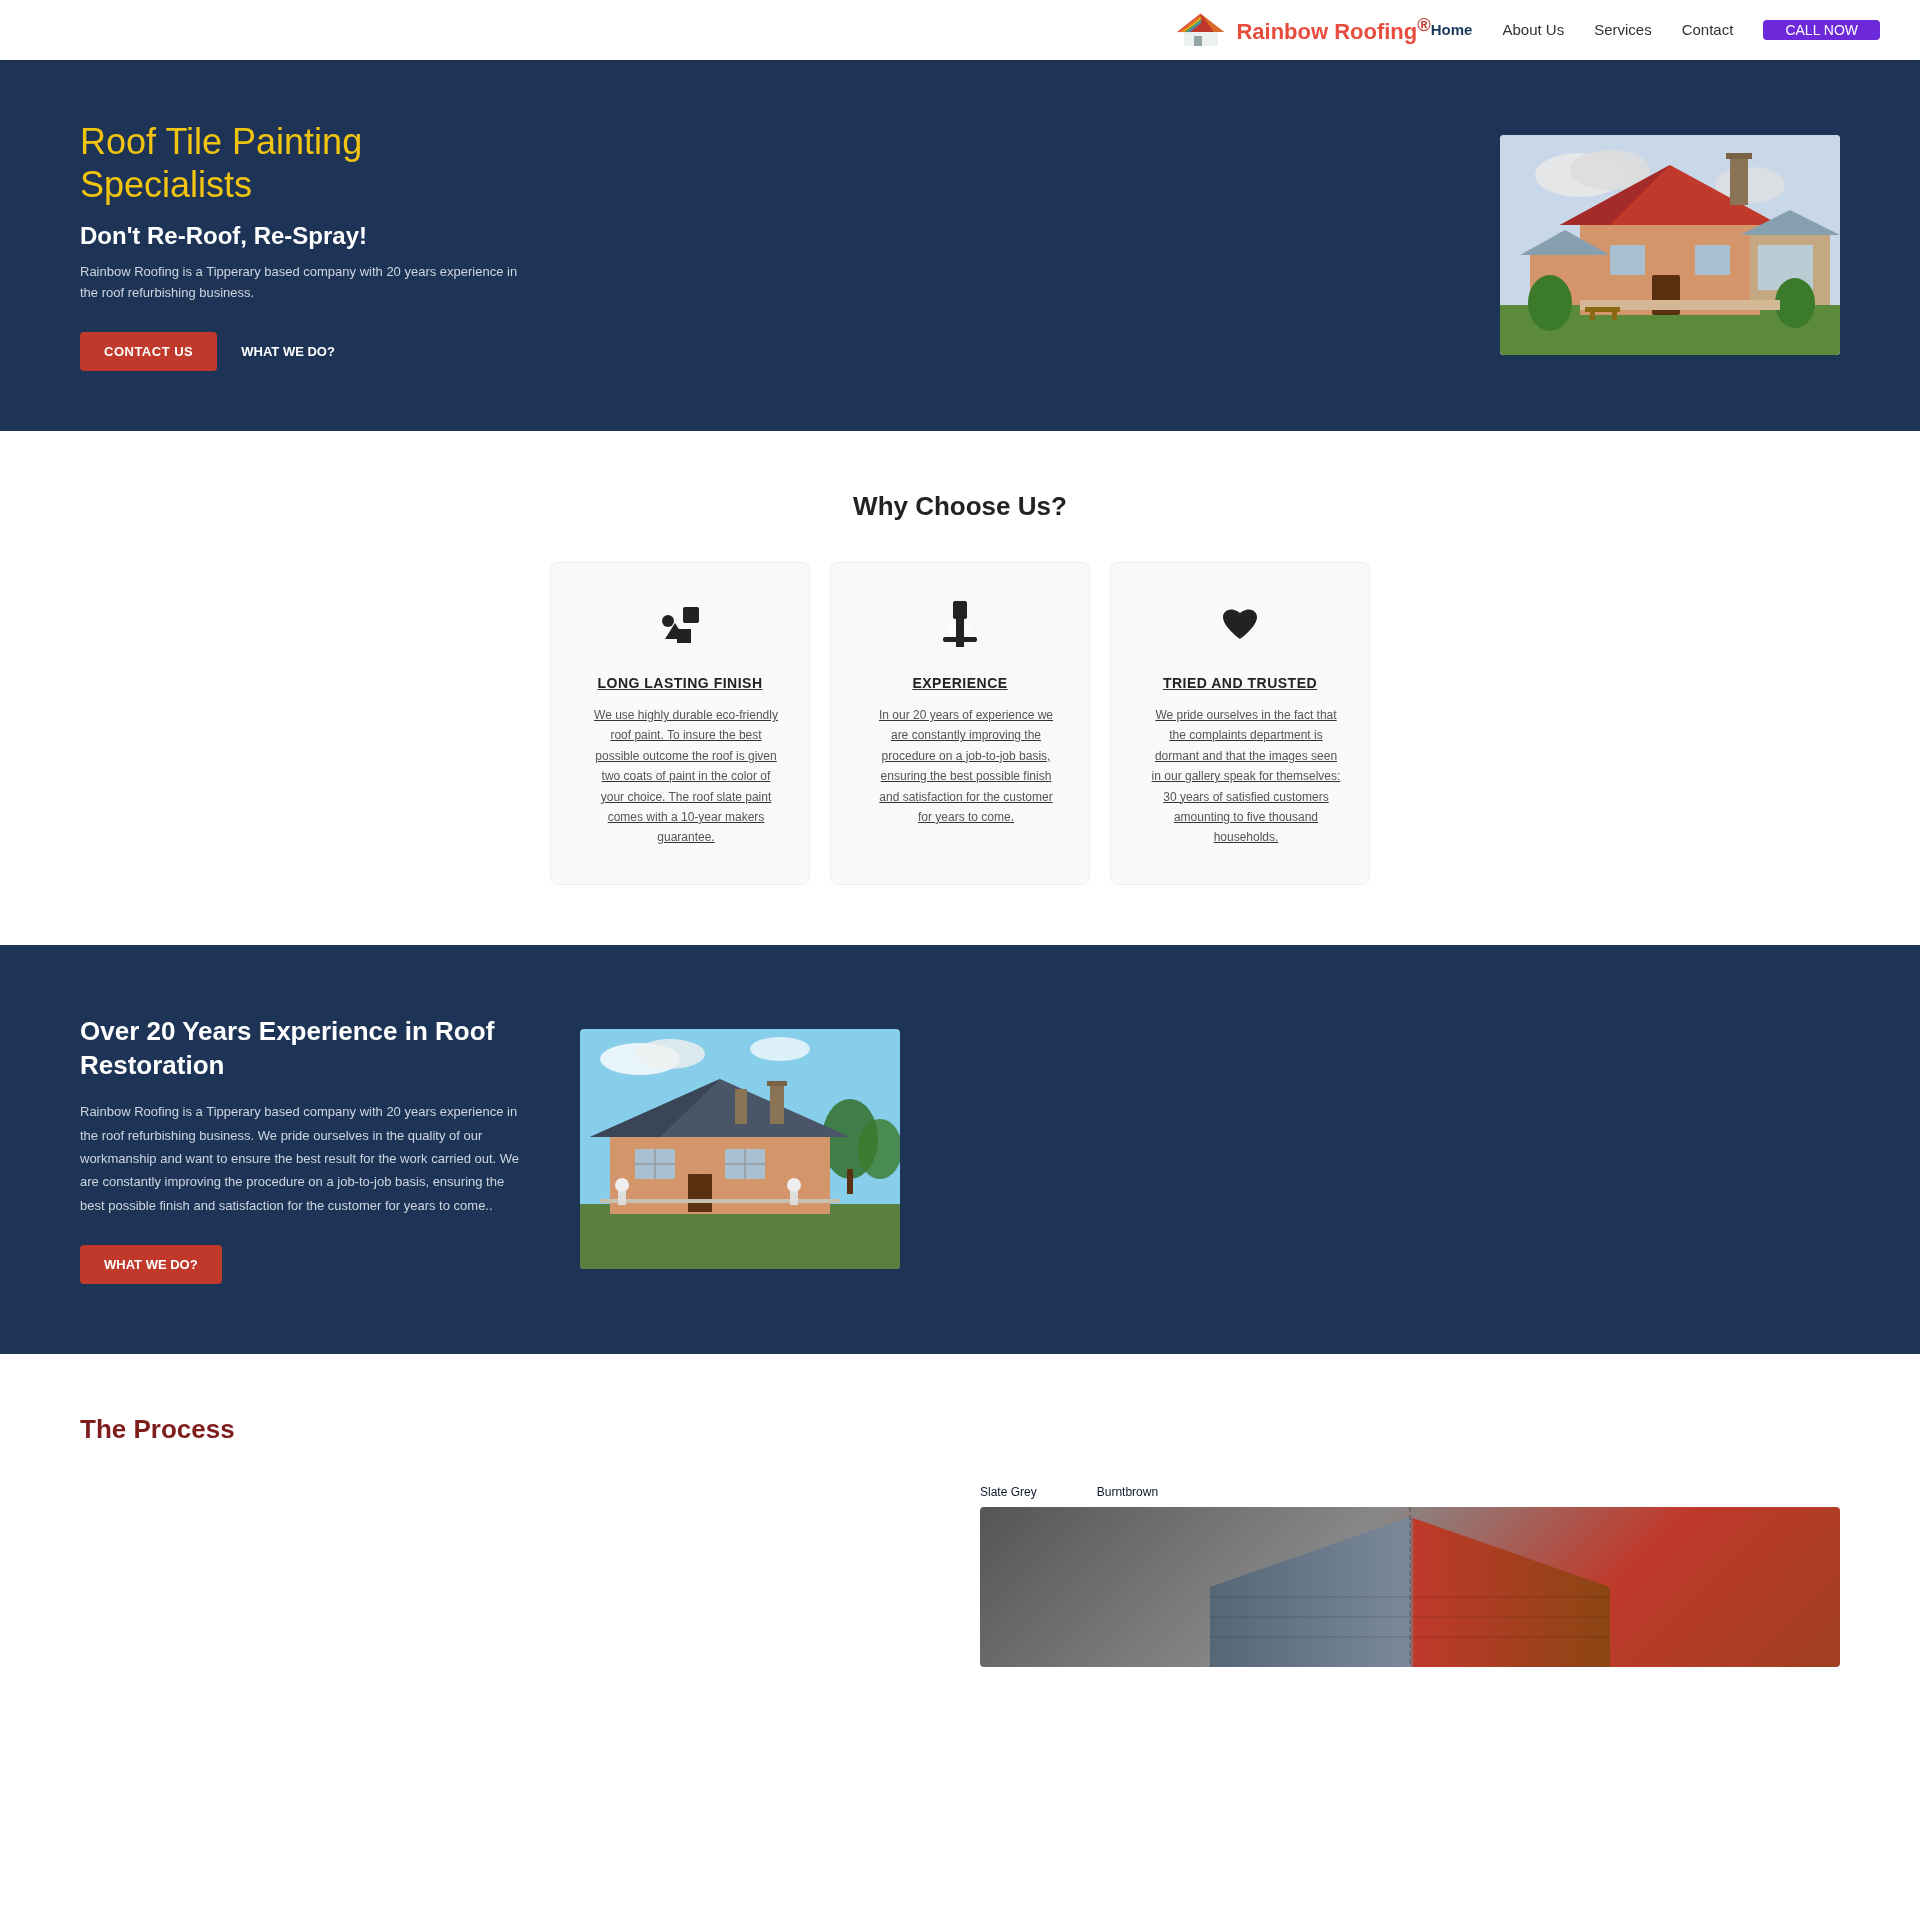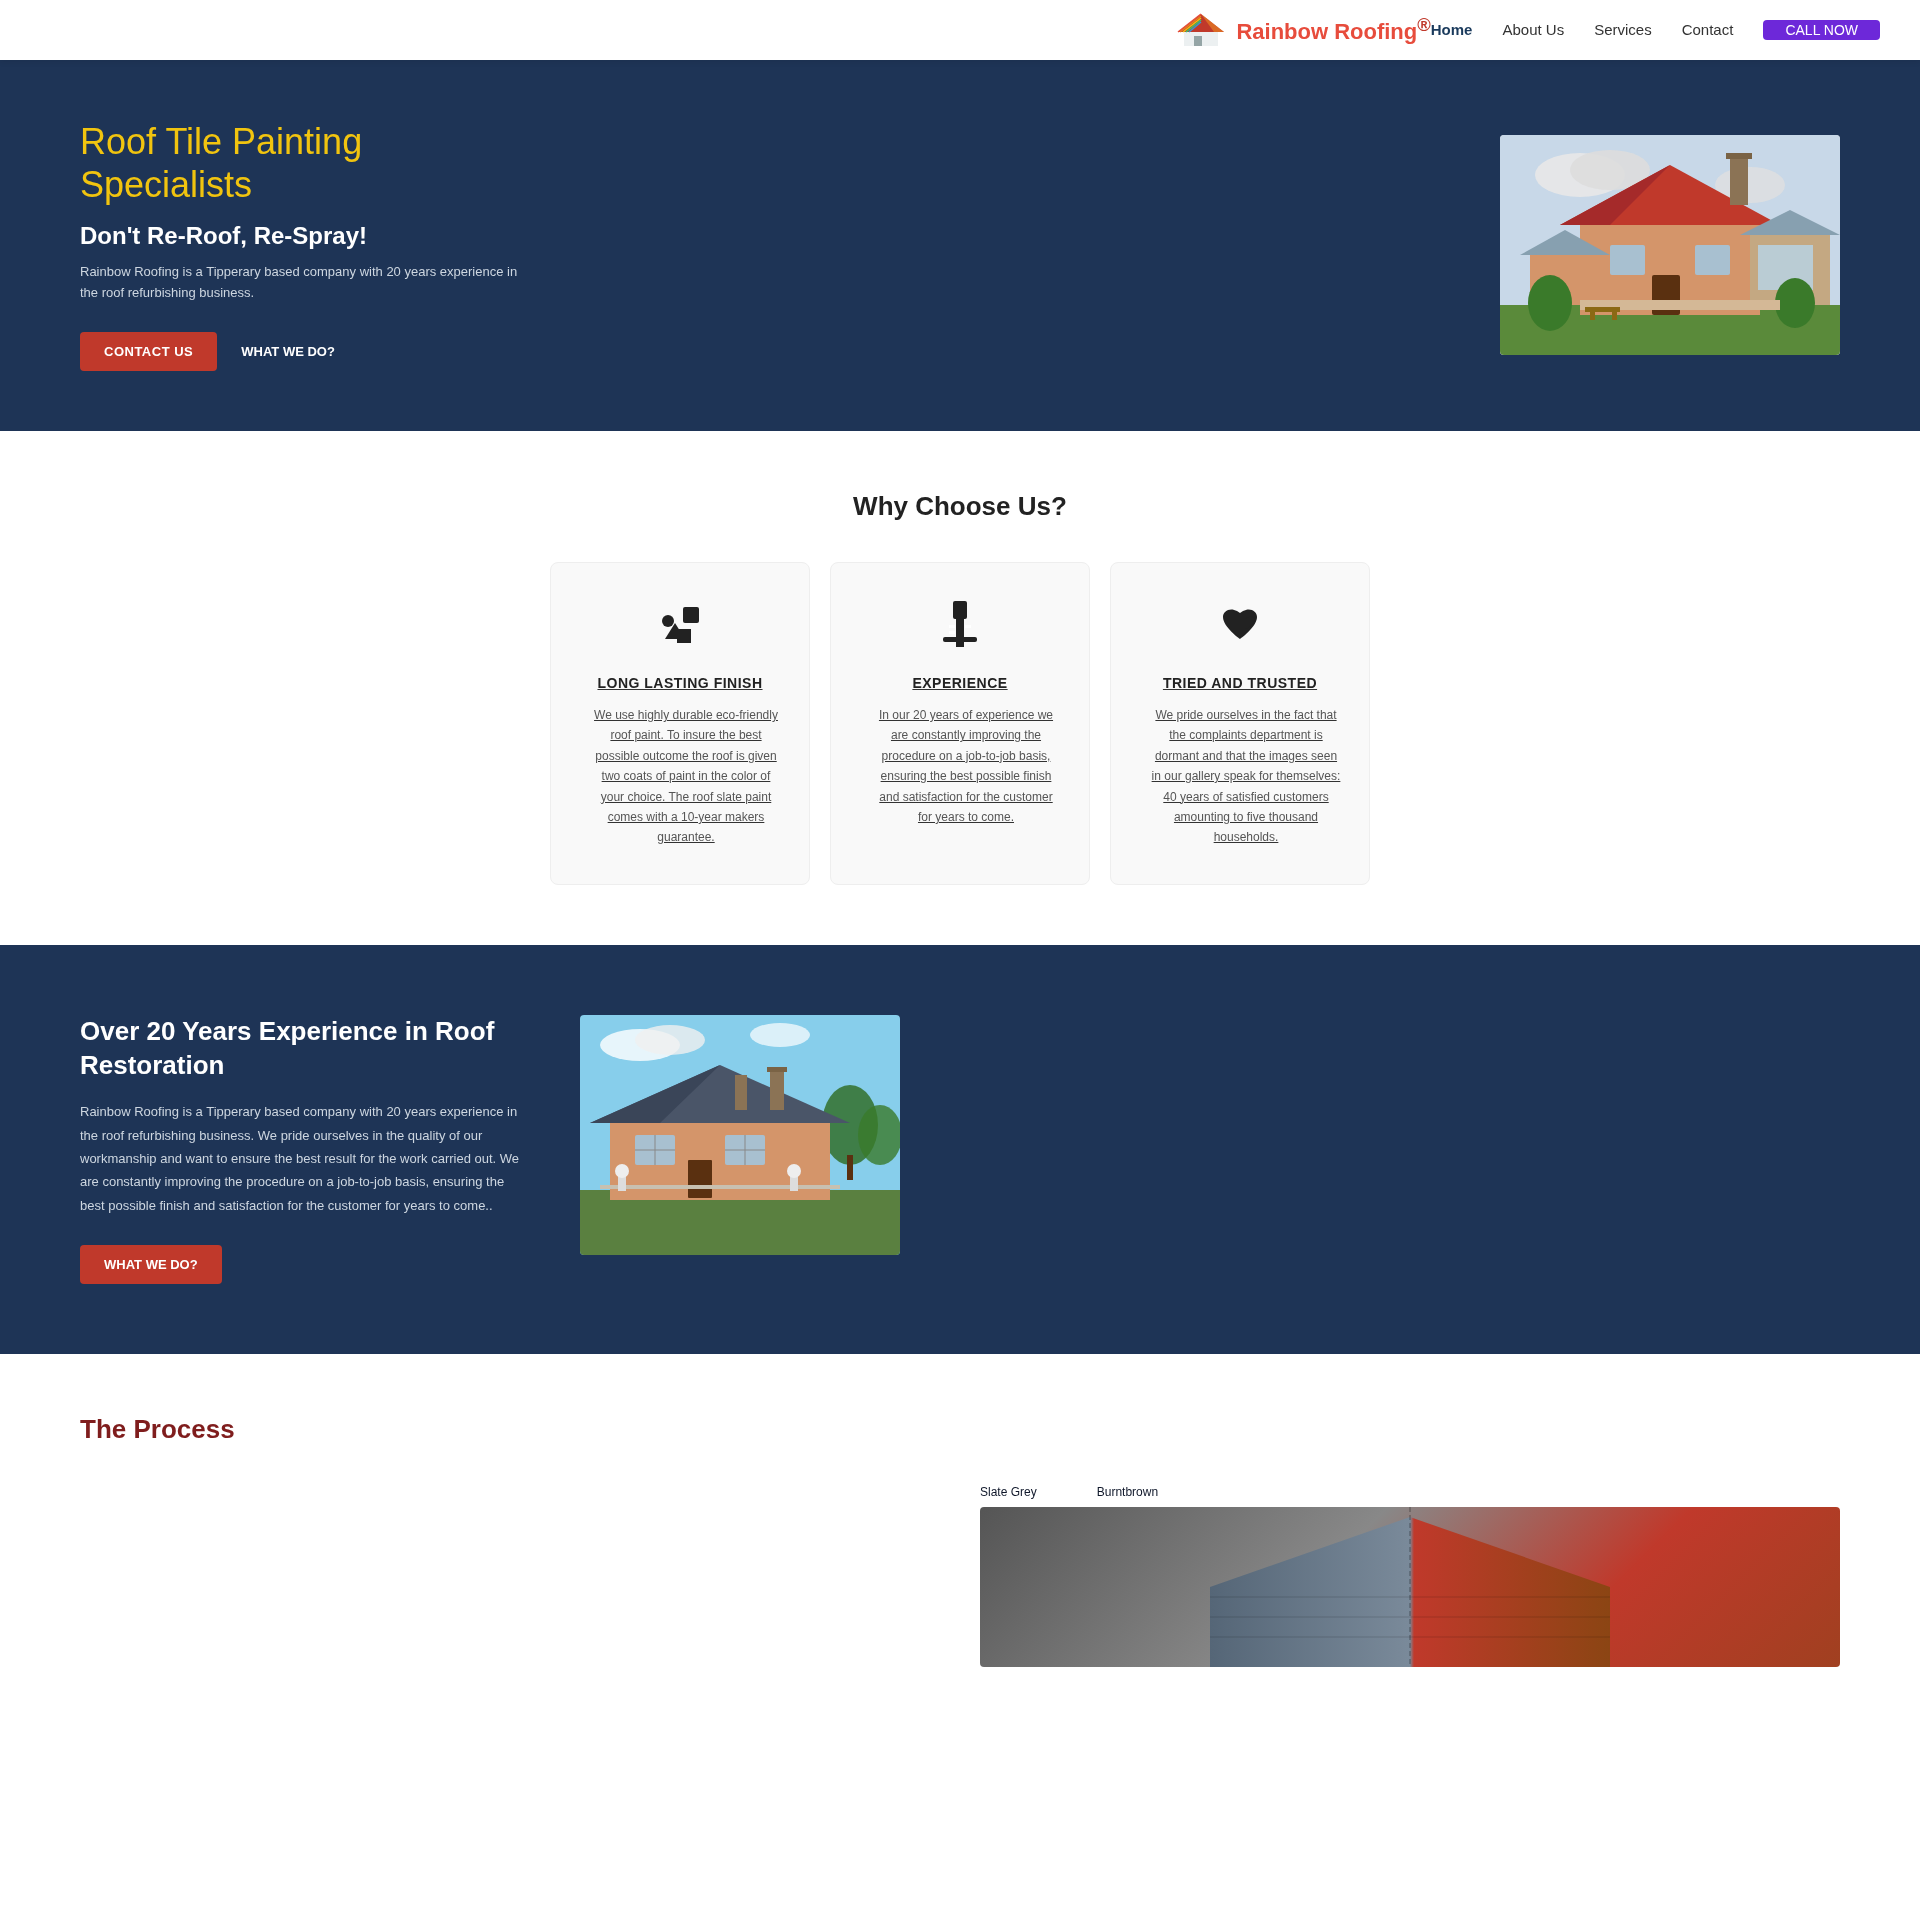--- a/index.html
+++ b/index.html
@@ -163,21 +163,21 @@
       color: #555;
       line-height: 1.7;
       margin-left: 12px;
     }
 
     
     .exp-section {
       background: #1e3456;
       padding: 70px 80px;
       display: flex;
-      align-items: flex-start;
+      align-items: center;
       gap: 60px;
     }
     .exp-content { max-width: 440px; }
     .exp-title {
       font-size: 26px;
       font-weight: bold;
       color: #fff;
       line-height: 1.3;
       margin-bottom: 18px;
     }
@@ -370,21 +370,21 @@
     </div>
 
     <div class="why-card">
       <span class="why-card-icon">
         <svg width="50" height="50" viewBox="0 0 50 50">
           <path d="M8,18 C8,12 15,8 22,12 L25,14 L28,12 C35,8 42,12 42,18 C42,28 25,40 25,40 C25,40 8,28 8,18Z" fill="#222"></path>
           <path d="M30,20 C32,18 38,16 40,20 C40,24 32,30 30,30" fill="#222"></path>
         </svg>
       </span>
       <div class="why-card-title">TRIED AND TRUSTED</div>
-      <p class="why-card-desc">We pride ourselves in the fact that the complaints department is dormant and that the images seen in our gallery speak for themselves: 40 years of satisfied customers amounting to five thousand households.</p>
+      <p class="why-card-desc">We pride ourselves in the fact that the complaints department is dormant and that the images seen in our gallery speak for themselves: 30 years of satisfied customers amounting to five thousand households.</p>
     </div>
 
   </div>
 </section>
 
 <section class="exp-section">
   <div class="exp-content">
     <h2 class="exp-title">Over 20 Years Experience in Roof Restoration</h2>
     <p class="exp-desc">Rainbow Roofing is a Tipperary based company with 20 years experience in the roof refurbishing business. We pride ourselves in the quality of our workmanship and want to ensure the best result for the work carried out. We are constantly improving the procedure on a job-to-job basis, ensuring the best possible finish and satisfaction for the customer for years to come..</p>
     <button class="btn-what-we-do">WHAT WE DO?</button>

